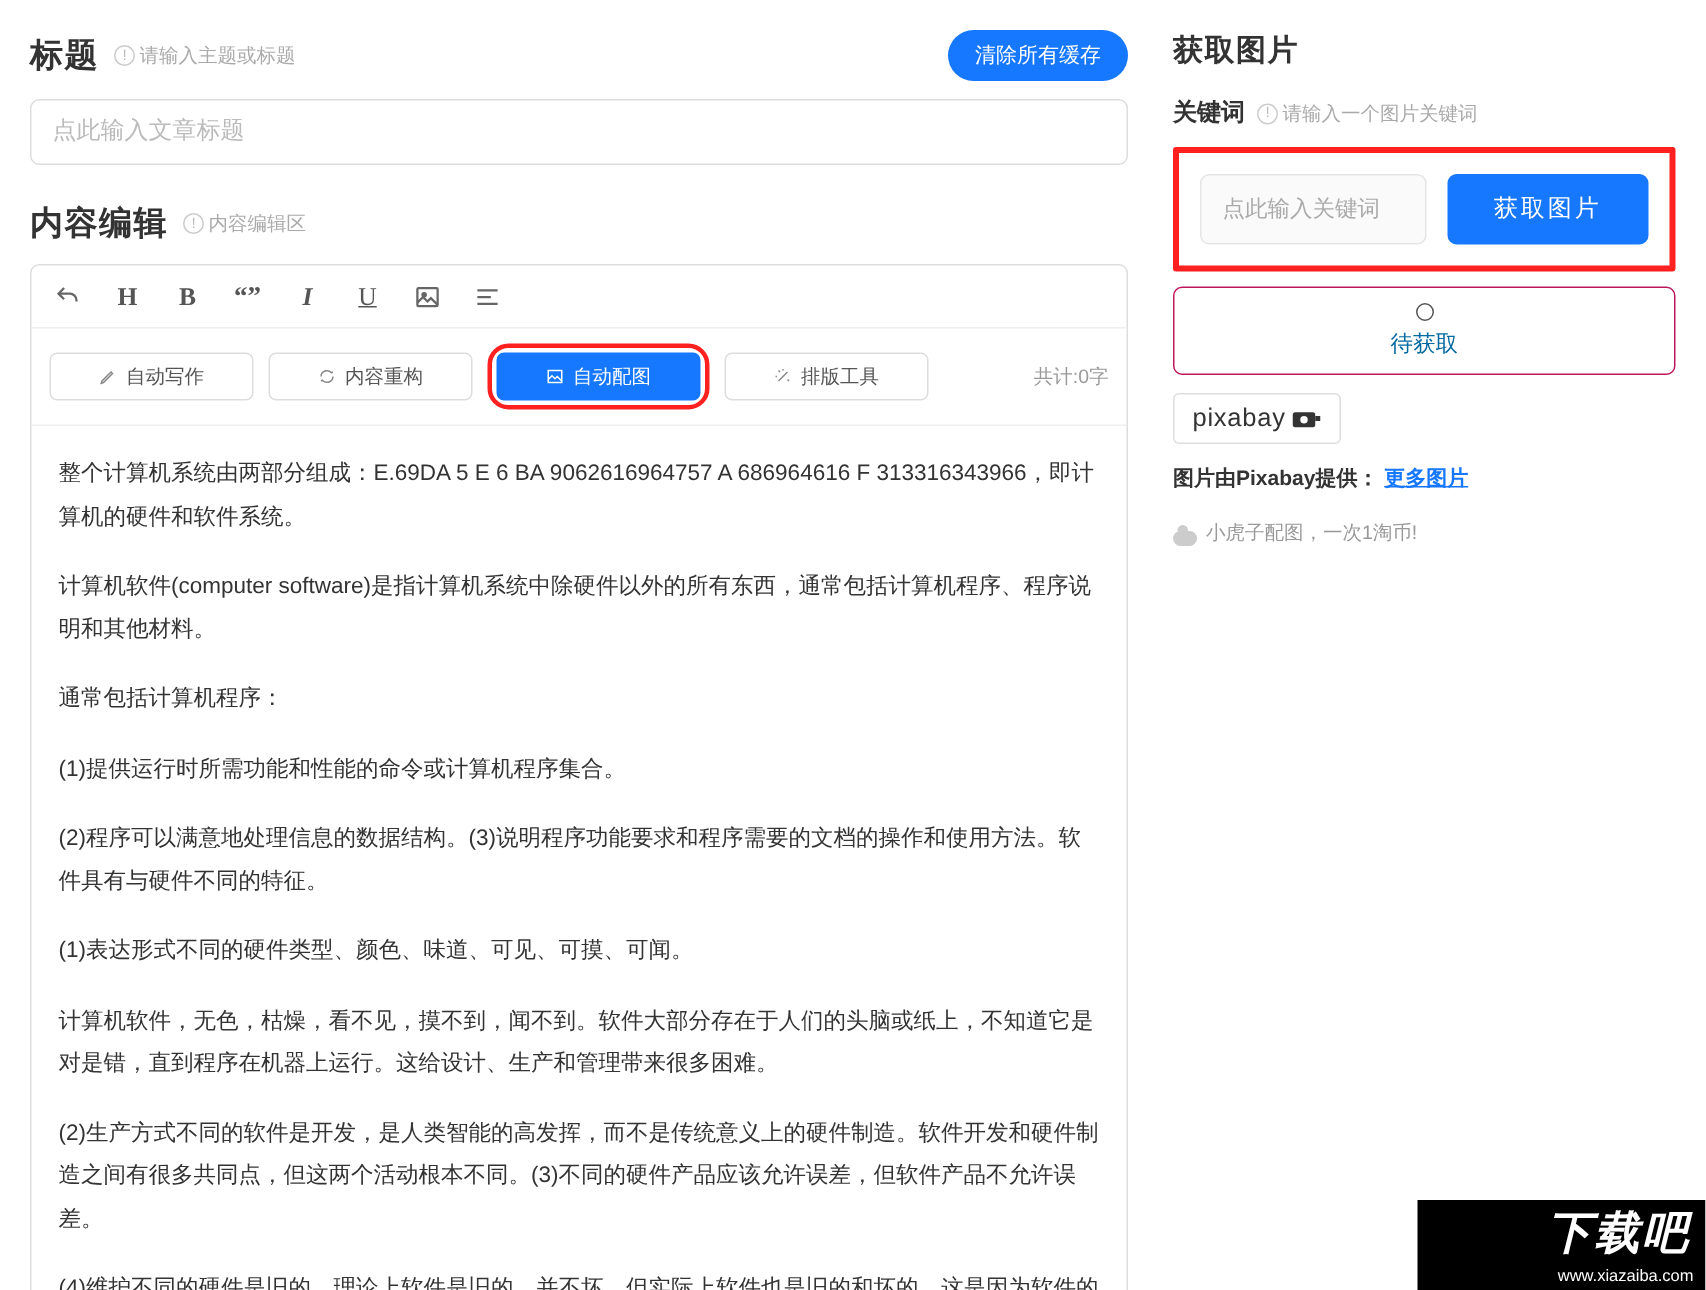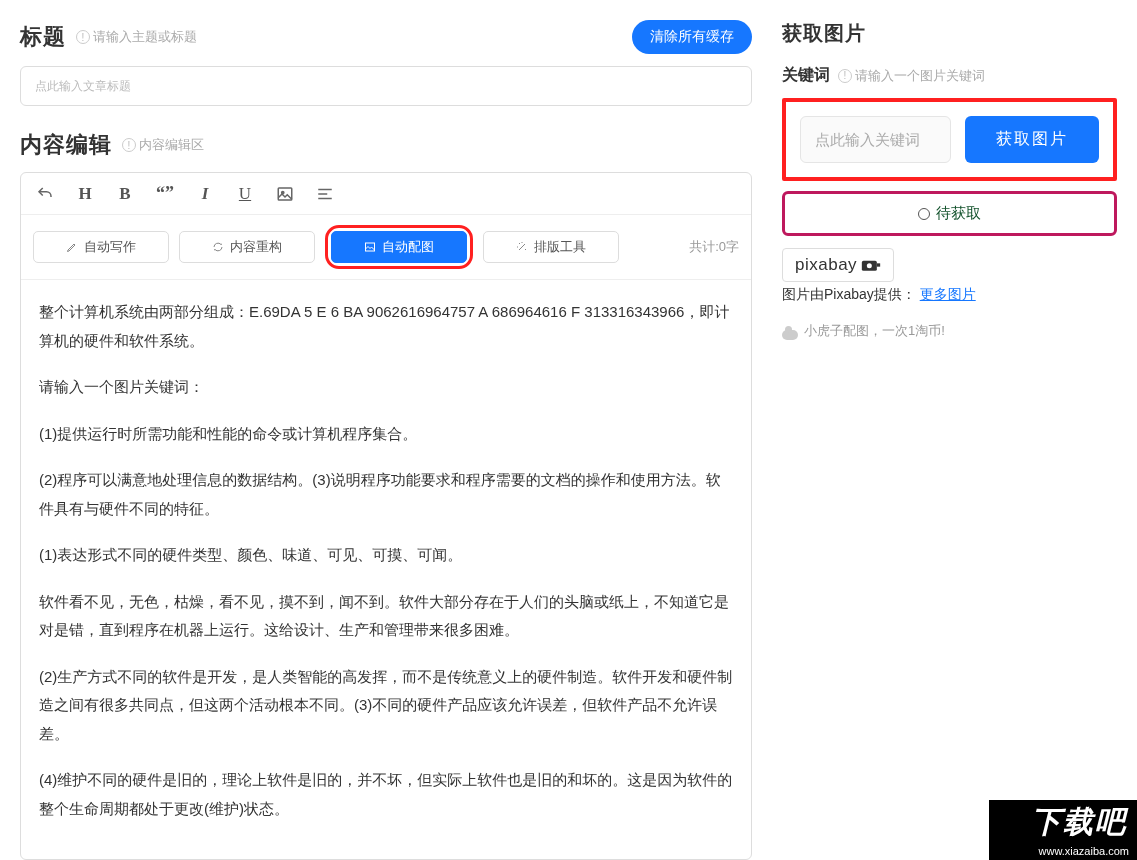--- a/index.html
+++ b/index.html
@@ -27,21 +27,21 @@
   padding: 8px 18px; font-size: 14px; cursor: pointer;
 }
 .btn-primary-big {
   background: #1677ff; color: #fff; border: none; border-radius: 6px;
   padding: 12px 0; font-size: 16px; cursor: pointer; width: 100%; text-align: center;
   letter-spacing: 2px;
 }
 .clear-cache { margin-left: auto; }
 
 .title-input {
-  width: 100%; padding: 12px 14px; font-size: 12px; border: 1px solid #ddd;
+  width: 100%; padding: 12px 14px; font-size: 16px; border: 1px solid #ddd;
   border-radius: 6px; color: #999; margin-bottom: 24px;
 }
 .title-input::placeholder { color: #bbb; }
 
 .editor-box { border: 1px solid #ddd; border-radius: 6px; }
 .toolbar-row1 {
   display: flex; align-items: center; gap: 20px; padding: 10px 14px;
   border-bottom: 1px solid #eee;
 }
 .tool-icon { color: #555; cursor: pointer; font-size: 17px; display: inline-flex; align-items: center; justify-content: center; width: 20px; }
@@ -69,42 +69,42 @@
   border: 4px solid #ff2020; padding: 14px 14px; border-radius: 2px;
   display: flex; gap: 14px; margin-bottom: 10px;
 }
 .keyword-input {
   width: 100%; padding: 14px 14px; font-size: 15px; border: 1px solid #e5e5e5;
   border-radius: 6px; color: #999; background: #fafafa;
 }
 .keyword-input::placeholder { color: #aaa; }
 
 .pending-btn {
-  width: 100%; border: 3px solid #be185d; background: #fff; border-radius: 6px;
-  padding: 10px 0; color: #14532d; font-size: 15px; cursor: pointer; text-align: center;
-  display: flex; align-items: center; justify-content: center; gap: 6px;
+  width: 100%; border: 1px solid #be185d; background: #fff; border-radius: 6px;
+  padding: 10px 0; color: #0369a1; font-size: 15px; cursor: pointer; text-align: center;
+  display: flex; align-items: center; justify-content: center; gap: 6px; flex-direction: column;
 }
 .pending-circle { width: 12px; height: 12px; border: 1.5px solid #555; border-radius: 50%; display: inline-block; }
 
 .pixabay {
   margin-top: 12px; border: 1px solid #ddd; border-radius: 4px; padding: 6px 12px;
   display: inline-flex; align-items: center; gap: 4px; font-size: 17px; color: #333;
   letter-spacing: 0.5px;
 }
 .camera-icon { font-size: 15px; }
 
-.provided-row { margin-top: 4px; font-size: 14px; color: #333; }
+.provided-row { margin-top: 14px; font-size: 14px; color: #333; font-weight: bold; }
 .more-link { color: #1677ff; text-decoration: underline; cursor: pointer; }
 
 .footer-note { margin-top: 18px; color: #999; font-size: 13px; display: flex; align-items: flex-end; gap: 6px; }
 .cloud-icon { width: 16px; height: 10px; background: #ccc; border-radius: 8px; position: relative; }
 .cloud-icon::before { content: ''; position: absolute; left: 3px; top: -4px; width: 7px; height: 7px; background: #ccc; border-radius: 50%; }
 
 .watermark {
-  position: absolute; right: 0; bottom: 0; width: 148px; height: 60px;
+  position: absolute; right: 0; bottom: 0; width: 192px; height: 60px;
   background: #000; color: #fff;
 }
 .watermark .big { font-size: 30px; font-weight: 900; font-style: italic; padding: 2px 10px 0 12px; letter-spacing: 2px; text-align: right; }
 .watermark .url { font-size: 11px; text-align: right; padding: 2px 8px; color: #fff; }
 
 svg { display: block; }
 </style>
 </head>
 <body>
 
@@ -184,25 +184,26 @@
           <svg width="12" height="12" viewBox="0 0 24 24" fill="none" stroke="#888" stroke-width="2">
               <path d="M6 18L18 6M8 6l-2-2M18 16l2 2M4 12l-2 0M12 4l0-2"></path>
             </svg>
           <span>排版工具</span>
         </button>
         <span class="word-count">共计:0字</span>
       </div>
 
       <div class="content-area">
         <p>整个计算机系统由两部分组成：E.69DA 5 E 6 BA 9062616964757 A 686964616 F 313316343966，即计算机的硬件和软件系统。</p>
-        <p>请输入一个图片关键词：</p>
+        <p>计算机软件(computer software)是指计算机系统中除硬件以外的所有东西，通常包括计算机程序、程序说明和其他材料。</p>
+        <p>通常包括计算机程序：</p>
         <p>(1)提供运行时所需功能和性能的命令或计算机程序集合。</p>
         <p>(2)程序可以满意地处理信息的数据结构。(3)说明程序功能要求和程序需要的文档的操作和使用方法。软件具有与硬件不同的特征。</p>
         <p>(1)表达形式不同的硬件类型、颜色、味道、可见、可摸、可闻。</p>
-        <p>软件看不见，无色，枯燥，看不见，摸不到，闻不到。软件大部分存在于人们的头脑或纸上，不知道它是对是错，直到程序在机器上运行。这给设计、生产和管理带来很多困难。</p>
+        <p>计算机软件，无色，枯燥，看不见，摸不到，闻不到。软件大部分存在于人们的头脑或纸上，不知道它是对是错，直到程序在机器上运行。这给设计、生产和管理带来很多困难。</p>
         <p>(2)生产方式不同的软件是开发，是人类智能的高发挥，而不是传统意义上的硬件制造。软件开发和硬件制造之间有很多共同点，但这两个活动根本不同。(3)不同的硬件产品应该允许误差，但软件产品不允许误差。</p>
         <p>(4)维护不同的硬件是旧的，理论上软件是旧的，并不坏，但实际上软件也是旧的和坏的。这是因为软件的整个生命周期都处于更改(维护)状态。</p>
       </div>
     </div>
   </div>
 
   <div class="right">
     <div class="section-header">
       <span class="section-title">获取图片</span>
     </div>

